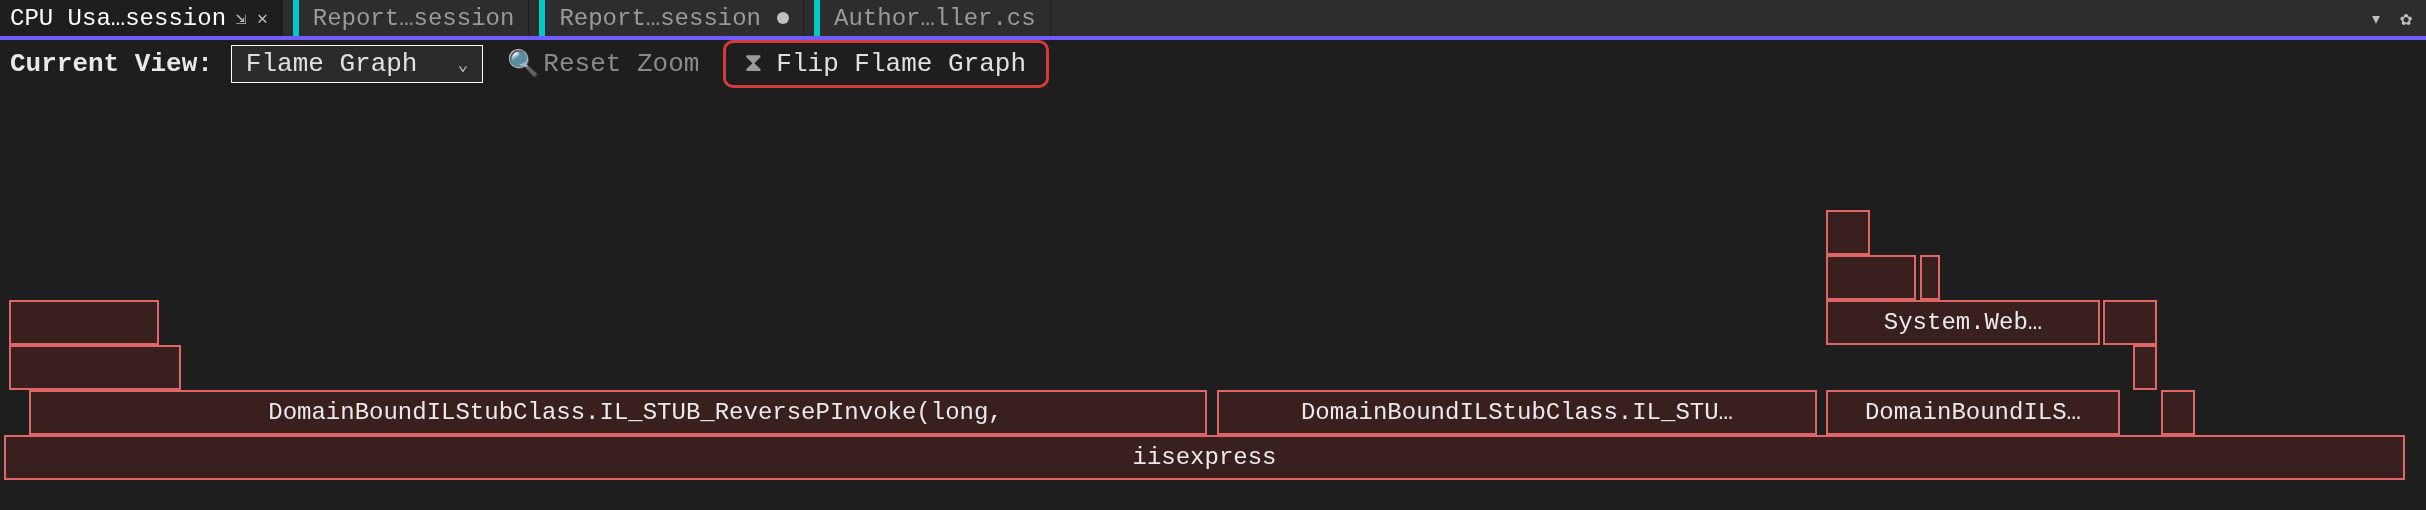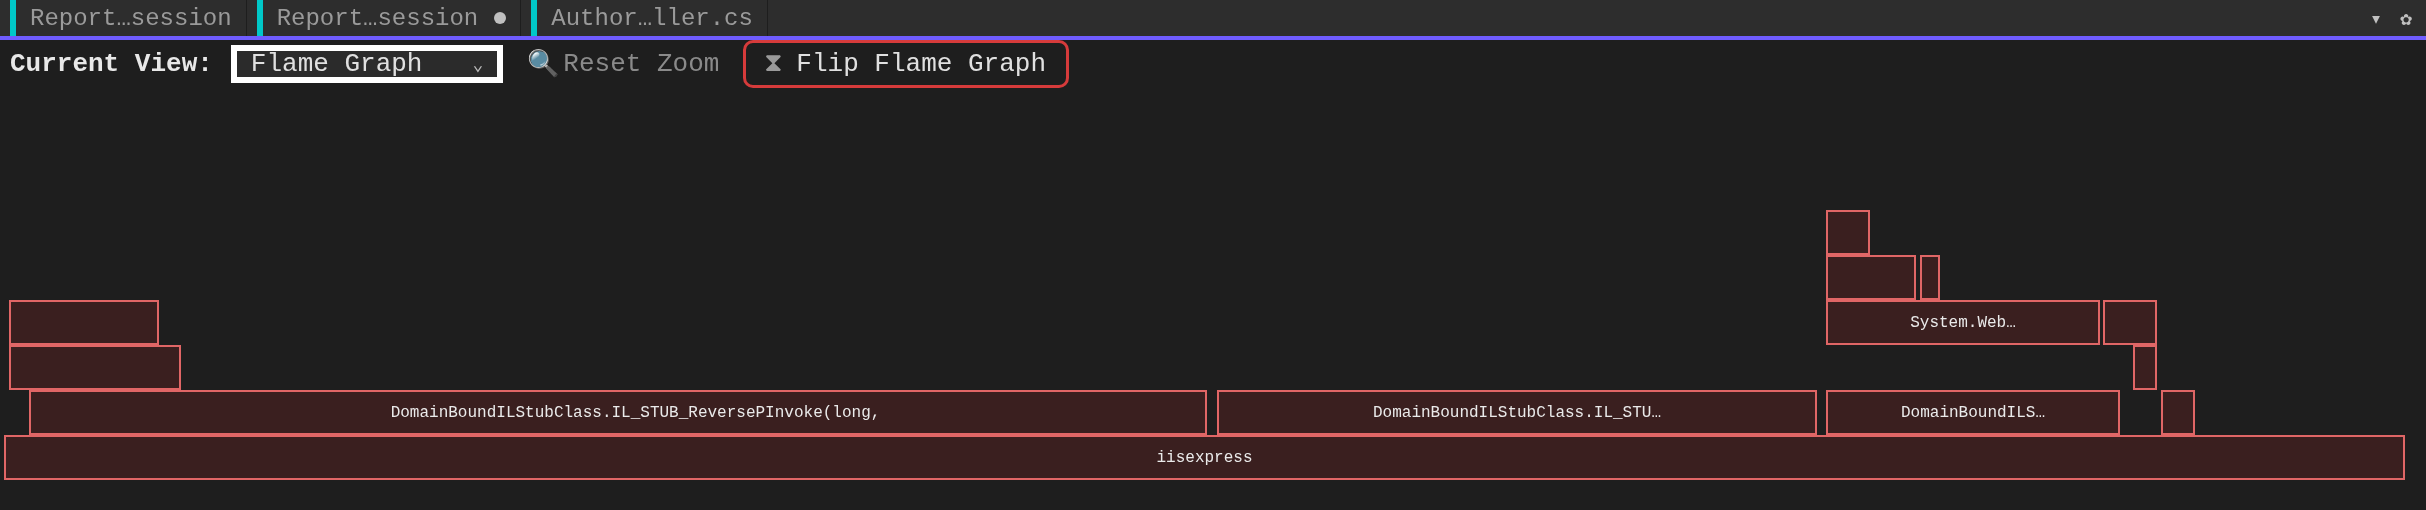--- a/index.html
+++ b/index.html
@@ -67,22 +67,22 @@
     padding: 4px 10px;
     gap: 18px;
     background: #1e1e1e;
     color: #d4d4d4;
     font-size: 26px;
   }
   .toolbar .label { color: #e8e8e8; font-weight: bold; }
   .dropdown {
     display: flex;
     align-items: center;
-    gap: 50px;
-    border: 6px solid #ffffff;
+    gap: 40px;
+    border: 1px solid #ffffff;
     background: #2b2b2b;
     padding: 2px 14px;
     height: 38px;
     color: #e0e0e0;
     cursor: pointer;
   }
   .dropdown .chev { font-size: 18px; color: #bbb; }
   .tool-btn {
     display: flex;
     align-items: center;
@@ -107,37 +107,42 @@
     position: relative;
     width: 100%;
     height: calc(510px - 40px - 4px - 48px);
     background: #1e1e1e;
   }
   .frame {
     position: absolute;
     border: 2px solid #e06666;
     background: #3a1f1f;
     color: #eaeaea;
-    font-size: 16px;
+    font-size: 24px;
     line-height: 1;
     display: flex;
     align-items: center;
     justify-content: center;
     overflow: hidden;
     white-space: nowrap;
     padding: 0 6px;
     cursor: pointer;
   }
   .frame.nolabel { padding: 0; }
   .frame .txt { overflow: hidden; text-overflow: ellipsis; }
 </style>
 </head>
 <body>
 
 <div class="tab-strip">
+  <div class="tab active">
+    <span>CPU Usa…session</span>
+    <span class="pin-icon">⇲</span>
+    <span class="close-icon">✕</span>
+  </div>
   <div class="tab">
     <div class="accent"></div>
     <span>Report…session</span>
   </div>
   <div class="tab">
     <div class="accent"></div>
     <span>Report…session</span>
     <span class="dirty-dot"></span>
   </div>
   <div class="tab">

